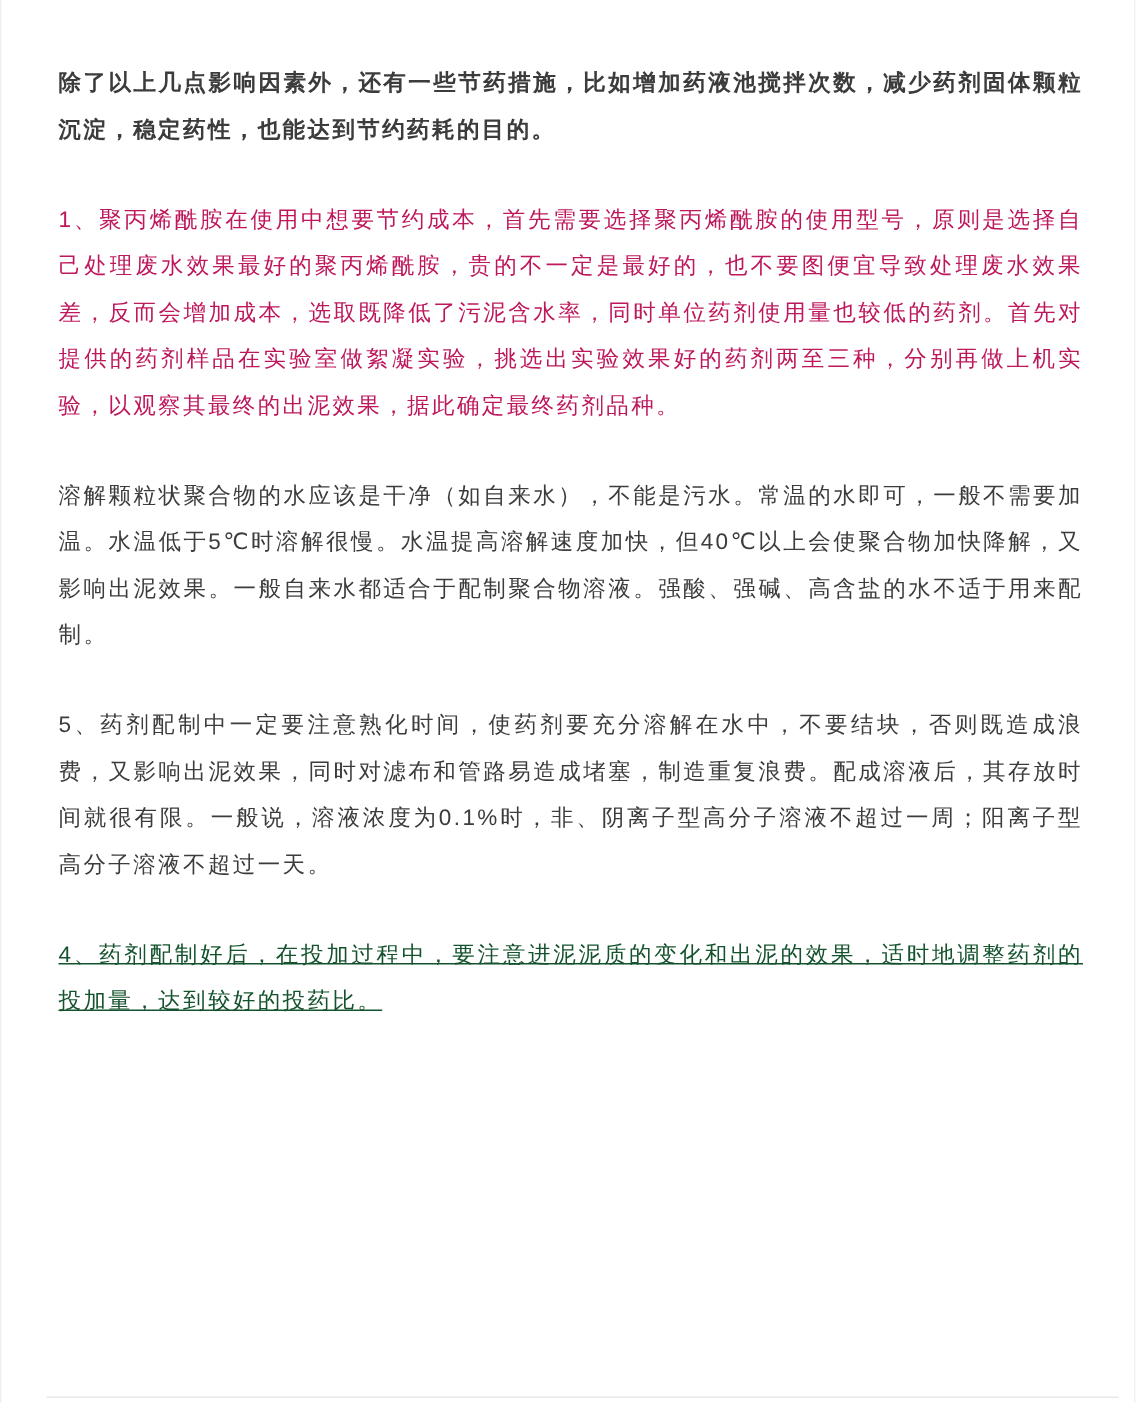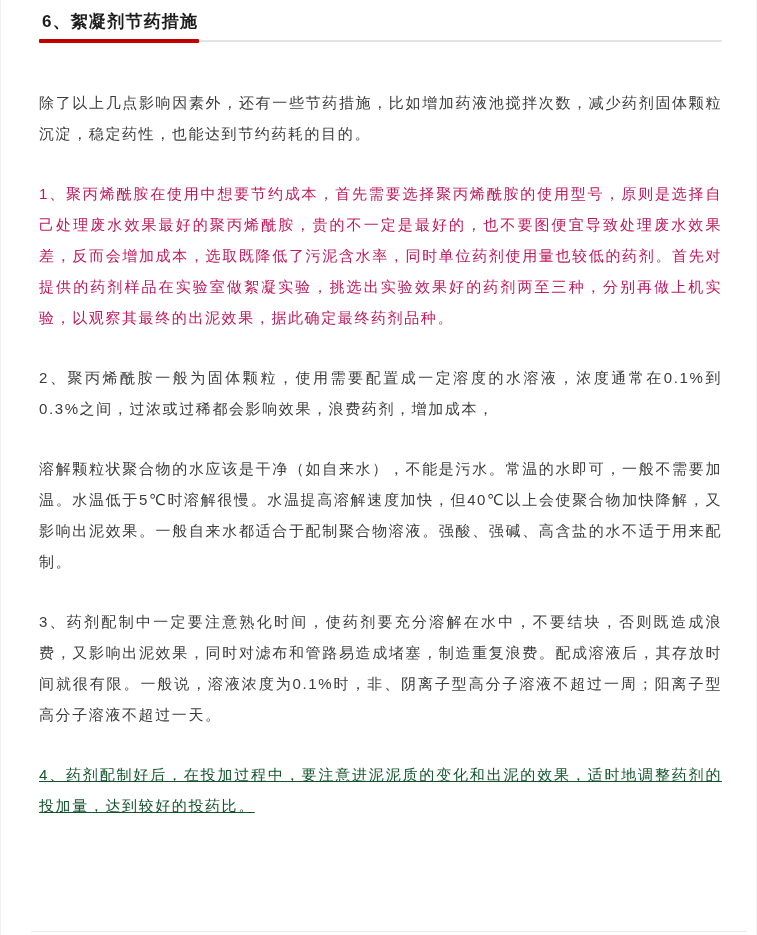--- a/index.html
+++ b/index.html
@@ -46,46 +46,39 @@
   }
   .article .para {
     font-size: 15px;
     line-height: 31px;
     letter-spacing: 1.6px;
     color: #3c3c3c;
     text-align: justify;
     margin: 29px 0 0 0;
   }
   .article .para:first-child {
-    margin-top: 44px;
+    margin-top: 30px;
+    font-weight: bold;
   }
   .bottom-rule {
     position: absolute;
     left: 30px;
     right: 10px;
     bottom: 3px;
     height: 1px;
     background: #e9e9e9;
   }
 </style>
 </head>
 <body>
 
 <div class="page">
-  <header>
-    <h1 class="doc-title">6、絮凝剂节药措施</h1>
-    <div class="divider">
-      <span class="divider-accent" style="background: rgb(192, 0, 0);"></span>
-      <span class="divider-track" style="background: rgb(228, 228, 228);"></span>
-    </div>
-  </header>
 
   <main class="article" id="article-body">
       <p class="para" style="color: rgb(60, 60, 60);">除了以上几点影响因素外，还有一些节药措施，比如增加药液池搅拌次数，减少药剂固体颗粒沉淀，稳定药性，也能达到节约药耗的目的。</p>
       <p class="para" style="color: #be185d;">1、聚丙烯酰胺在使用中想要节约成本，首先需要选择聚丙烯酰胺的使用型号，原则是选择自己处理废水效果最好的聚丙烯酰胺，贵的不一定是最好的，也不要图便宜导致处理废水效果差，反而会增加成本，选取既降低了污泥含水率，同时单位药剂使用量也较低的药剂。首先对提供的药剂样品在实验室做絮凝实验，挑选出实验效果好的药剂两至三种，分别再做上机实验，以观察其最终的出泥效果，据此确定最终药剂品种。</p>
-      <p class="para" style="color: rgb(60, 60, 60);">2、聚丙烯酰胺一般为固体颗粒，使用需要配置成一定溶度的水溶液，浓度通常在0.1%到0.3%之间，过浓或过稀都会影响效果，浪费药剂，增加成本，</p>
       <p class="para" style="color: rgb(60, 60, 60);">溶解颗粒状聚合物的水应该是干净（如自来水），不能是污水。常温的水即可，一般不需要加温。水温低于5℃时溶解很慢。水温提高溶解速度加快，但40℃以上会使聚合物加快降解，又影响出泥效果。一般自来水都适合于配制聚合物溶液。强酸、强碱、高含盐的水不适于用来配制。</p>
-      <p class="para" style="color: rgb(60, 60, 60);">3、药剂配制中一定要注意熟化时间，使药剂要充分溶解在水中，不要结块，否则既造成浪费，又影响出泥效果，同时对滤布和管路易造成堵塞，制造重复浪费。配成溶液后，其存放时间就很有限。一般说，溶液浓度为0.1%时，非、阴离子型高分子溶液不超过一周；阳离子型高分子溶液不超过一天。</p>
+      <p class="para" style="color: rgb(60, 60, 60);">5、药剂配制中一定要注意熟化时间，使药剂要充分溶解在水中，不要结块，否则既造成浪费，又影响出泥效果，同时对滤布和管路易造成堵塞，制造重复浪费。配成溶液后，其存放时间就很有限。一般说，溶液浓度为0.1%时，非、阴离子型高分子溶液不超过一周；阳离子型高分子溶液不超过一天。</p>
       <p class="para" style="color: #14532d; text-decoration: underline;">4、药剂配制好后，在投加过程中，要注意进泥泥质的变化和出泥的效果，适时地调整药剂的投加量，达到较好的投药比。</p>
     </main>
 </div>
 
 <div class="bottom-rule"></div>
 
 </body></html>

